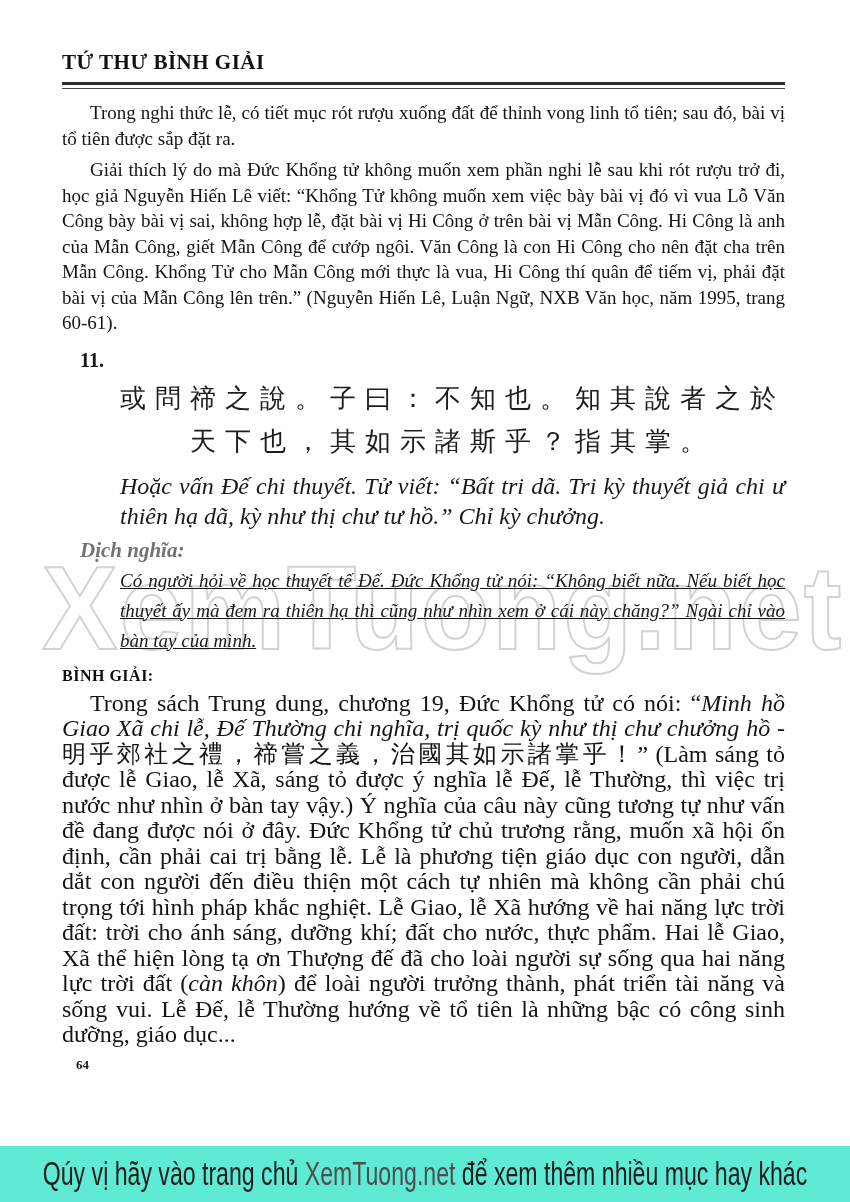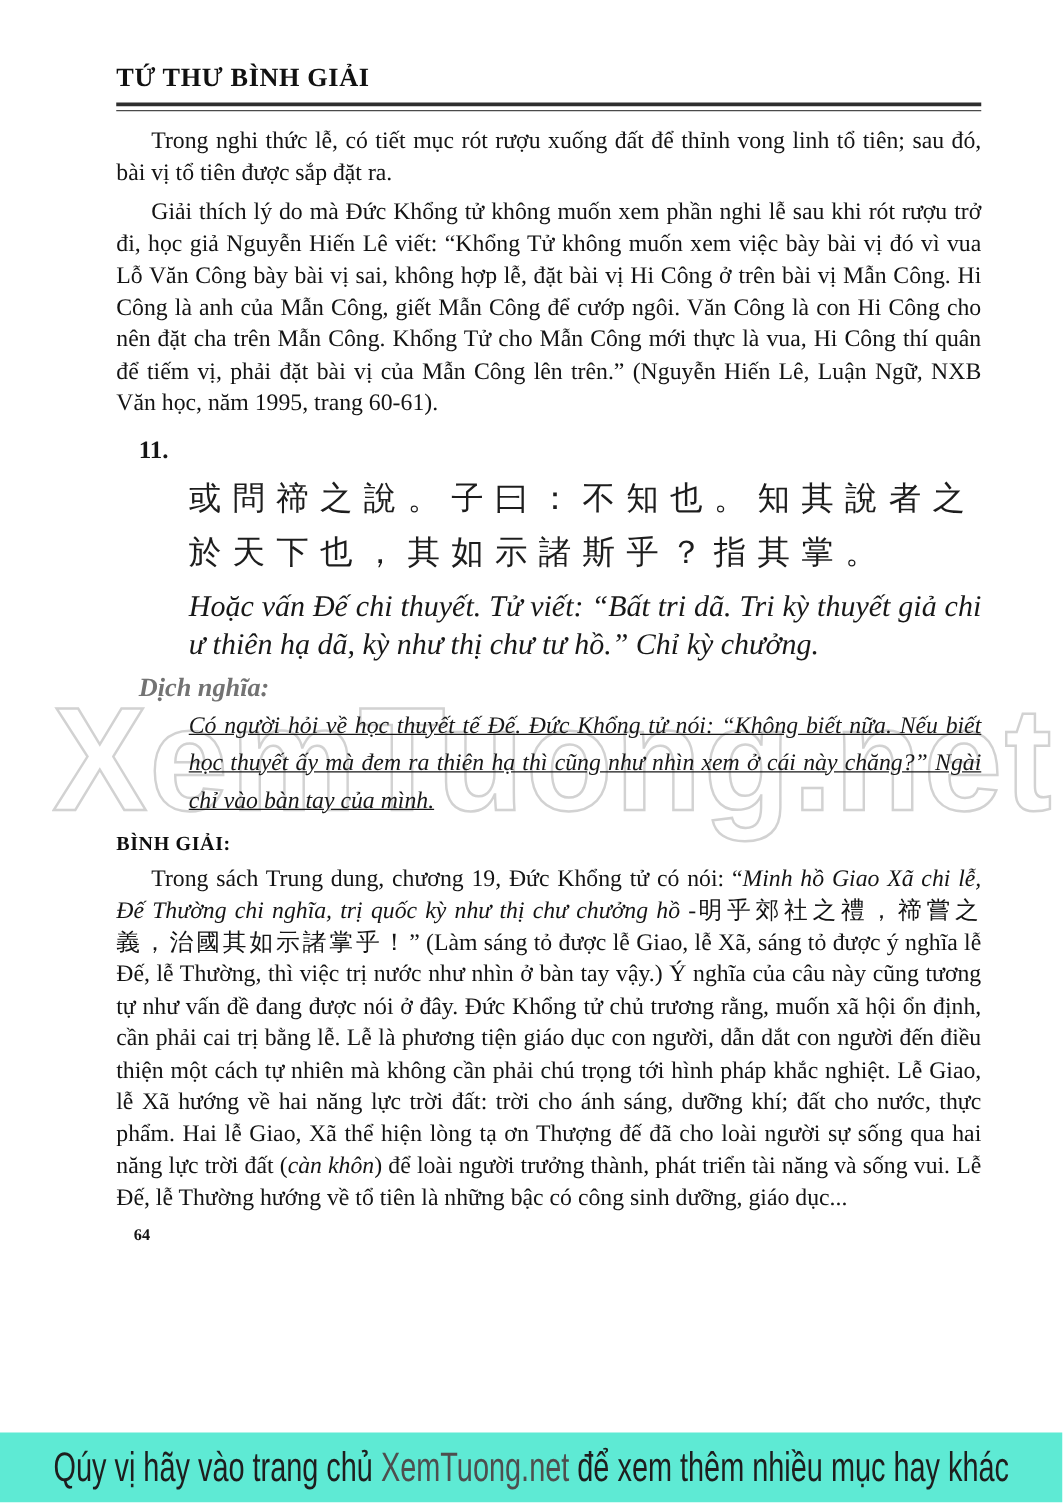--- a/index.html
+++ b/index.html
@@ -11,21 +11,21 @@
   .watermark {
     position: absolute; left: 42px; top: 540px; z-index: 0;
     font-family: "Liberation Sans", "DejaVu Sans", sans-serif;
     font-weight: bold; font-size: 118px; letter-spacing: 2px;
     color: transparent; -webkit-text-stroke: 2px #d2d2d2;
     text-shadow: 0 0 0 rgba(255,255,255,0);
     transform: scaleX(0.96); transform-origin: left center;
     white-space: nowrap; pointer-events: none; user-select: none;
   }
 
-  .content { position: relative; z-index: 1; padding: 50px 65px 0 93px; }
+  .content { position: relative; z-index: 1; padding: 50px 65px 0 62px; }
 
   .running-title {
     font-size: 21px; font-weight: bold; letter-spacing: 0.5px; color: #111;
   }
   .header-rule {
     margin-top: 7px; height: 7px;
     border-top: 3px solid #2e2e2e; border-bottom: 1.5px solid #4a4a4a;
   }
 
   p.body-par {
@@ -33,20 +33,21 @@
     text-indent: 28px; margin-top: 6px; color: #141414;
   }
   p.body-par.first { margin-top: 11px; }
 
   .sec-number { font-size: 20px; font-weight: bold; margin-top: 13px; margin-left: 18px; }
 
   .cjk-quote {
     margin-top: 5px; margin-left: 58px; margin-right: 0;
     font-size: 26px; line-height: 43px; letter-spacing: 9px; color: #1d1d1d;
     font-family: "Liberation Serif", "DejaVu Serif", serif;
+    text-align: center;
   }
 
   .hanviet-quote {
     margin-top: 8px; margin-left: 58px;
     font-size: 24px; line-height: 30px; font-style: italic; text-align: justify; color: #181818;
   }
 
   .dich-nghia-heading {
     margin-top: 7px; margin-left: 18px;
     font-size: 21px; font-weight: bold; font-style: italic; color: #737373;
@@ -55,21 +56,21 @@
   .translation-quote {
     margin-top: 3px; margin-left: 58px;
     font-size: 19px; line-height: 30px; font-style: italic; text-align: justify; color: #181818; text-decoration: underline;
   }
 
   .binh-giai-heading {
     margin-top: 11px; font-size: 16px; font-weight: bold; letter-spacing: 0.5px; color: #0e0e0e;
   }
 
   .commentary {
-    margin-top: 6px; font-size: 19px; line-height: 25.5px; text-align: justify;
+    margin-top: 6px; font-size: 24px; line-height: 25.5px; text-align: justify;
     text-indent: 28px; color: #141414;
   }
   .commentary-2 { margin-top: 5px; }
 
   .seg-normal { font-style: normal; }
   .seg-italic { font-style: italic; }
   .seg-cjk { font-family: "Liberation Serif", "DejaVu Serif", serif; letter-spacing: 2px; }
 
   .page-number { margin-top: 9px; font-size: 13px; font-weight: bold; margin-left: 14px; }
 

